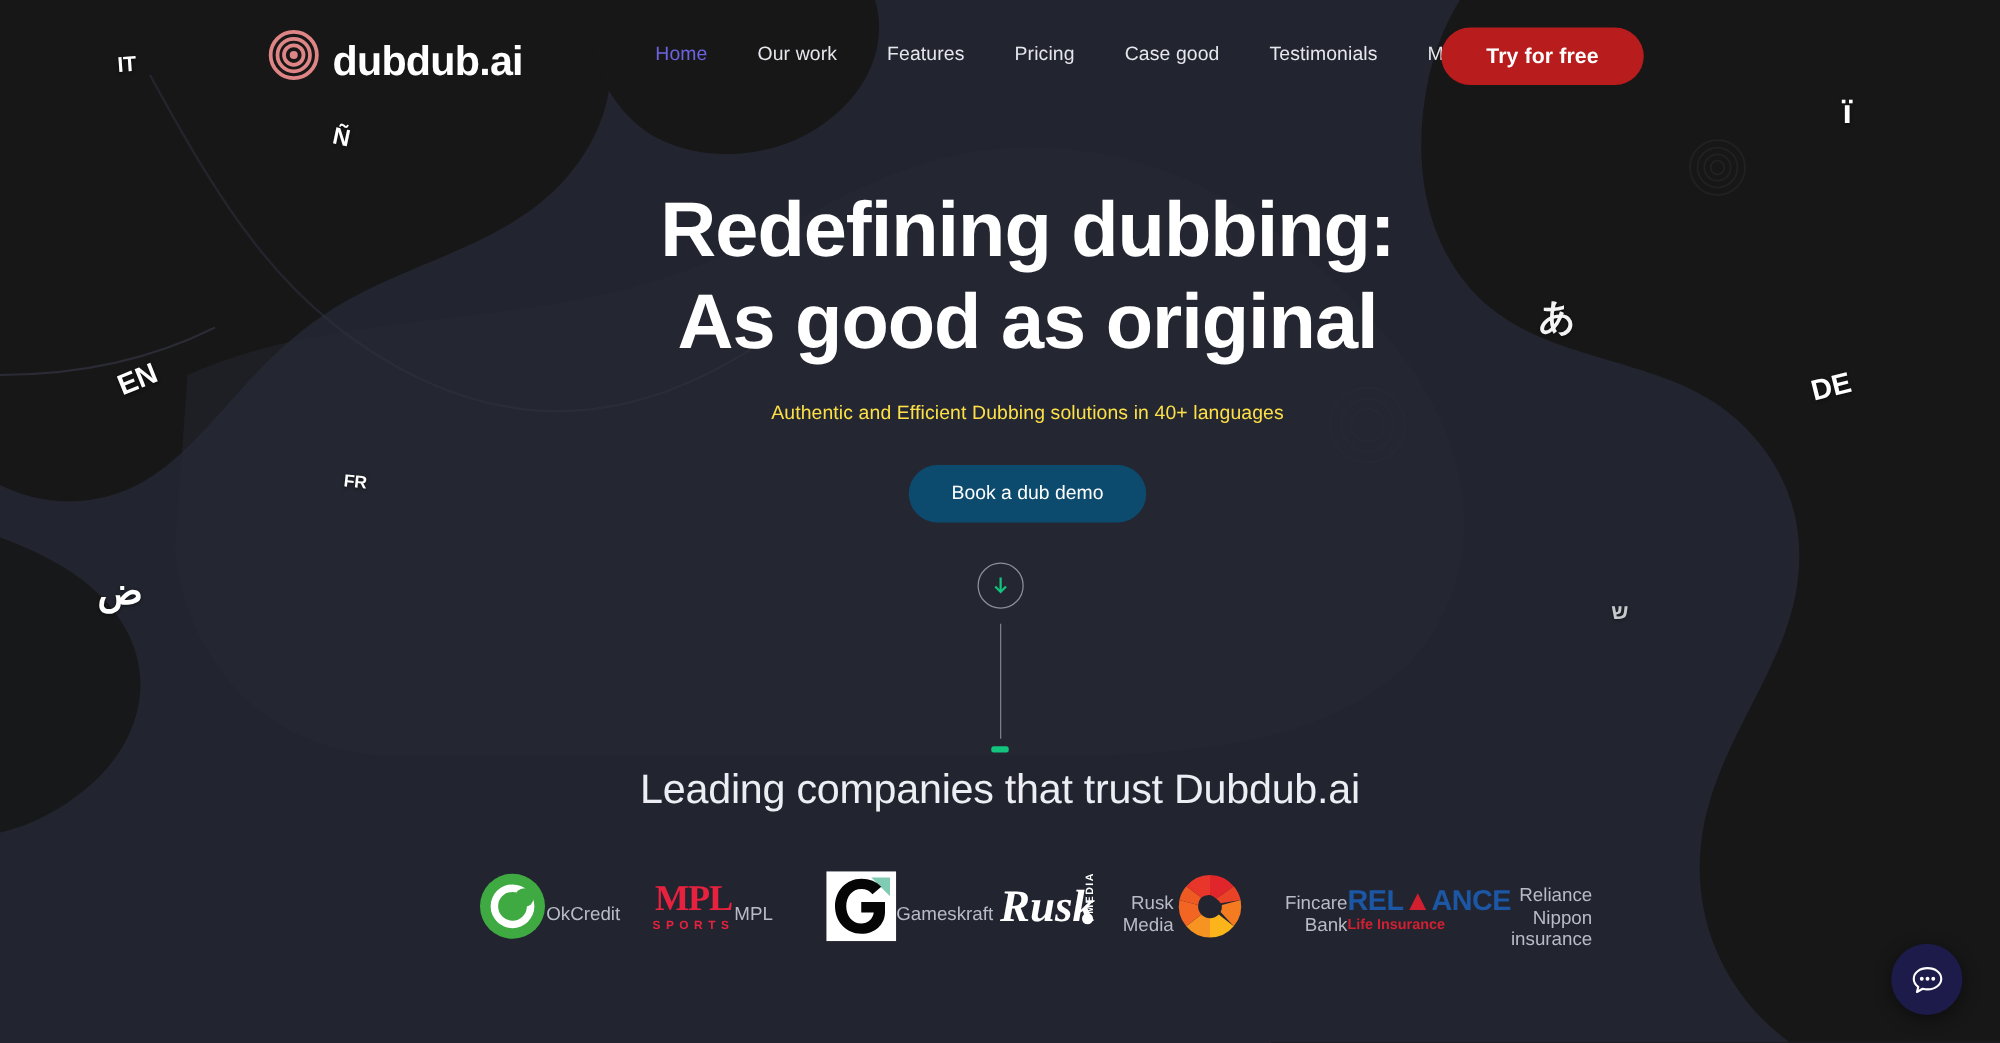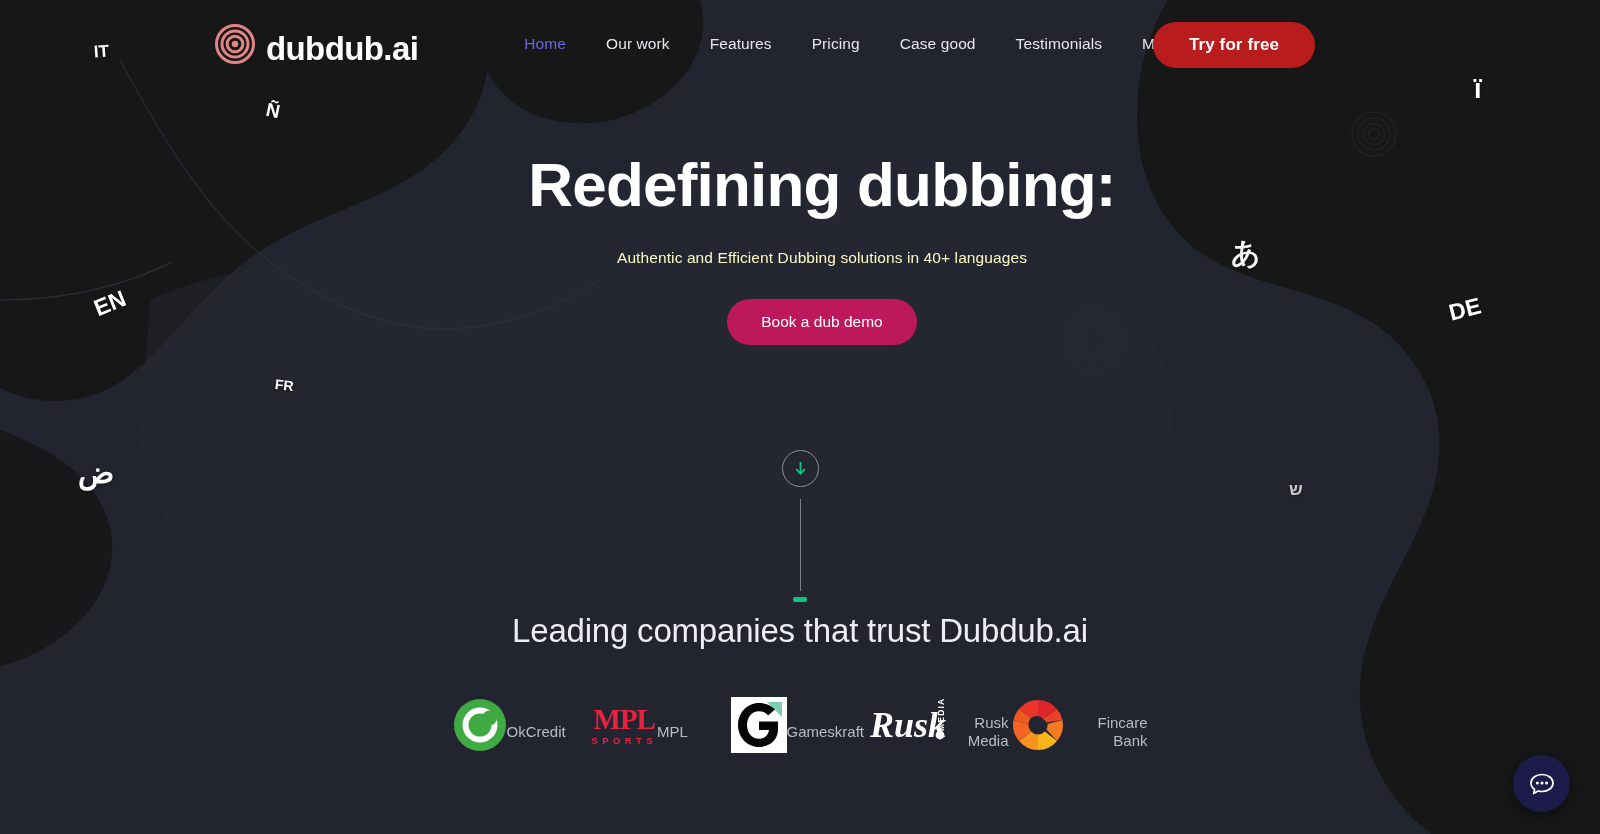--- a/index.html
+++ b/index.html
@@ -51,24 +51,24 @@
 
   
   #hero { position: absolute; top: 0; left: 0; width: 1600px; text-align: center; z-index: 30; padding-left: 44px; }
   #hero-title {
     margin-top: 148px;
     color: #ffffff; font-size: 62px; font-weight: 700; line-height: 1.18;
     letter-spacing: -0.8px;
   }
   #hero-title .line { display: block; }
   #hero-sub {
-    margin-top: 28px; color: #fef9c3; font-size: 15.5px; font-weight: 400; letter-spacing: .1px;
+    margin-top: 28px; color: #fde047; font-size: 15.5px; font-weight: 400; letter-spacing: .1px;
   }
   #cta-demo {
-    margin-top: 32px; background: #be185d; color: #ffffff;
+    margin-top: 32px; background: #0c4a6e; color: #ffffff;
     font-size: 15.5px; border: none; border-radius: 26px; padding: 14px 34px; cursor: pointer;
   }
 
   
   #scroll-ind {
     position: absolute; top: 450px; left: 0; width: 1600px;
     display: flex; flex-direction: column; align-items: center; z-index: 30;
   }
   #scroll-circle {
     width: 37px; height: 37px; border-radius: 50%;
@@ -184,20 +184,21 @@
         <div class="nav-item">Testimonials</div>
         <div class="nav-item">More</div>
       </nav>
 
     <button id="cta-try">Try for free</button>
   </div>
 
   <div id="hero">
     <h1 id="hero-title">
       <span class="line">Redefining dubbing:</span>
+      <span class="line">As good as original</span>
     </h1>
     <p id="hero-sub">Authentic and Efficient Dubbing solutions in 40+ languages</p>
     <button id="cta-demo">Book a dub demo</button>
   </div>
 
   <div id="scroll-ind">
     <div id="scroll-circle">
       <svg width="17" height="17" viewBox="0 0 17 17">
         <line x1="8.5" y1="2" x2="8.5" y2="13" stroke="#13c47f" stroke-width="1.8"></line>
         <polyline points="4.2,9.2 8.5,13.6 12.8,9.2" fill="none" stroke="#13c47f" stroke-width="1.8"></polyline>
@@ -281,20 +282,29 @@
                 </g>
         <g fill="#e8372a">
                   <path d="M-19,-16 A25 25 0 0 1 0,-25 L0,-9 A10 10 0 0 0 -7,-7 Z"></path>
                 </g>
         <circle r="7.4" fill="#22252f"></circle>
       </g>
     </svg>
           </div>
           <div class="logo-label">Fincare Bank</div>
         </div>
+        <div class="logo-cell">
+          <div class="logo-art">
+            <div class="rel-wrap">
+      <div class="rel-main">REL<span style="color:#d32030">▲</span>ANCE</div>
+      <div class="rel-sub">Life Insurance</div>
+    </div>
+          </div>
+          <div class="logo-label">Reliance Nippon insurance</div>
+        </div>
       </div>
   </div>
 
   <div id="chat-widget">
     <svg width="30" height="30" viewBox="0 0 30 30">
       <path d="M15,5.5 C21.3,5.5 26,9.3 26,14 C26,18.7 21.3,22.5 15,22.5
                C13.6,22.5 12.3,22.3 11.1,22 L6.6,24.6 L7.6,20.5
                C5.4,18.9 4,16.6 4,14 C4,9.3 8.7,5.5 15,5.5 Z" fill="none" stroke="#ffffff" stroke-width="1.7" stroke-linejoin="round"></path>
       <circle cx="10.4" cy="14" r="1.55" fill="#ffffff"></circle>
       <circle cx="15" cy="14" r="1.55" fill="#ffffff"></circle>

